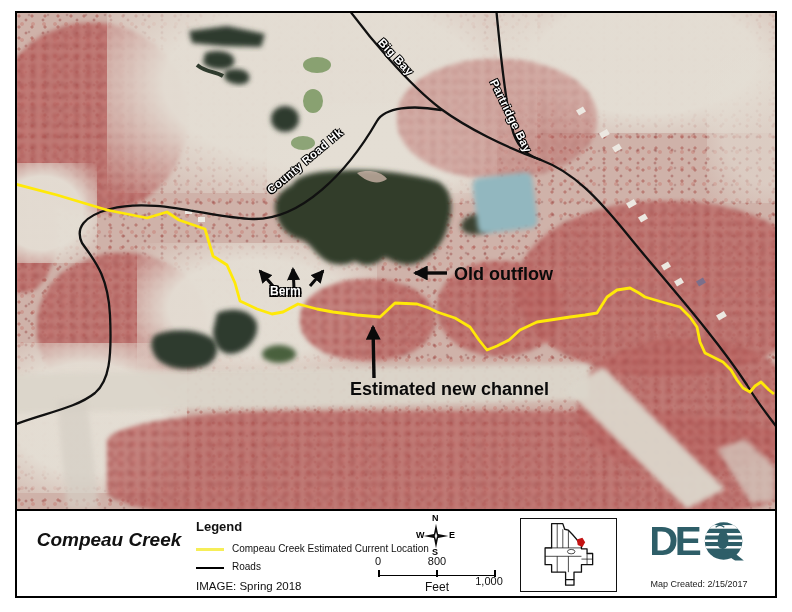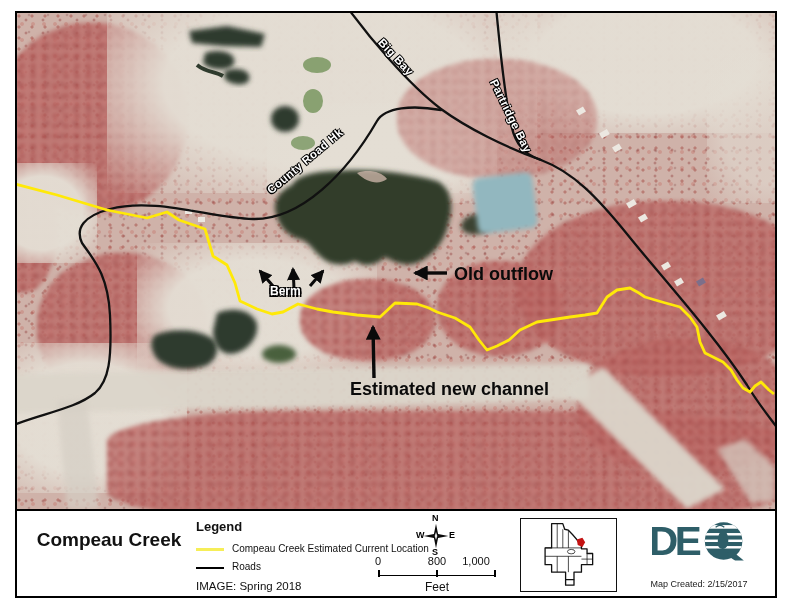--- a/index.html
+++ b/index.html
@@ -32,21 +32,21 @@
   .road-label{position:absolute;color:#fff;font-weight:bold;font-size:11.5px;letter-spacing:.4px;
       text-shadow:-1px -1px 0 #000,1px -1px 0 #000,-1px 1px 0 #000,1px 1px 0 #000;
       transform-origin:center;white-space:nowrap;}
   .anno{position:absolute;font-weight:bold;font-size:18px;color:#0a0a0a;white-space:nowrap;}
   .anno-halo{color:#fff;font-size:12px;
       text-shadow:-1.5px -1.5px 0 #000,1.5px -1.5px 0 #000,-1.5px 1.5px 0 #000,1.5px 1.5px 0 #000;}
 
   
   .bar{position:relative;width:758px;height:85px;background:#fff;border-top:2px solid #000;}
   .title-block{position:absolute;left:2px;top:15px;width:180px;text-align:center;
-      font-weight:bold;font-size:19px;line-height:1.45;color:#111;}
+      font-style:italic;font-weight:bold;font-size:19px;line-height:1.45;color:#111;}
   .legend{position:absolute;left:179px;top:8px;}
   .legend-header{font-size:13px;font-weight:bold;color:#111;margin-bottom:8px;}
   .legend-item{position:relative;height:14px;margin-bottom:4px;}
   .legend-swatch{position:absolute;left:0;top:6px;width:28px;height:3px;}
   .legend-swatch.thin{height:2px;top:6.5px;}
   .legend-label{position:absolute;left:36px;top:1px;font-size:10px;color:#111;white-space:nowrap;}
   .image-note{font-size:11.5px;color:#111;margin-top:6px;}
   .compass{position:absolute;left:399px;top:4px;width:40px;height:58px;}
   .compass .dir{position:absolute;font-size:9px;font-weight:bold;color:#000;}
   .scalebar{position:absolute;left:344px;top:44px;width:160px;height:40px;font-size:11px;color:#111;}
@@ -201,21 +201,21 @@
         <span class="dir" style="left:16px;top:32px;">S</span>
         <svg width="26" height="26" viewBox="0 0 40 40" style="position:absolute;left:7px;top:8px;">
           <path d="M20,1 L23.2,16.8 L39,20 L23.2,23.2 L20,39 L16.8,23.2 L1,20 L16.8,16.8 Z" fill="#0a0a0a"></path>
           <path d="M20,14 L22,20 L20,26 L18,20 Z" fill="#fff" opacity=".9"></path>
         </svg>
       </div>
 
       <div class="scalebar">
         <span class="sb-num" style="left:17px;">0</span>
         <span class="sb-num" style="left:76px;">800</span>
-        <span class="sb-num" style="left:115px;">1,000</span>
+        <span class="sb-num" style="left:128px;margin-top:20px;">1,000</span>
         <div class="sb-line"></div>
         <div class="sb-tick" style="left:17px;"></div>
         <div class="sb-tick" style="left:75px;"></div>
         <div class="sb-tick" style="left:133px;"></div>
         <span class="sb-unit">Feet</span>
       </div>
 
       <div class="inset-box">
         <svg width="92" height="69" viewBox="0 0 95 74">
           <g stroke="#111" stroke-width="1.4" fill="none" stroke-linejoin="round">

